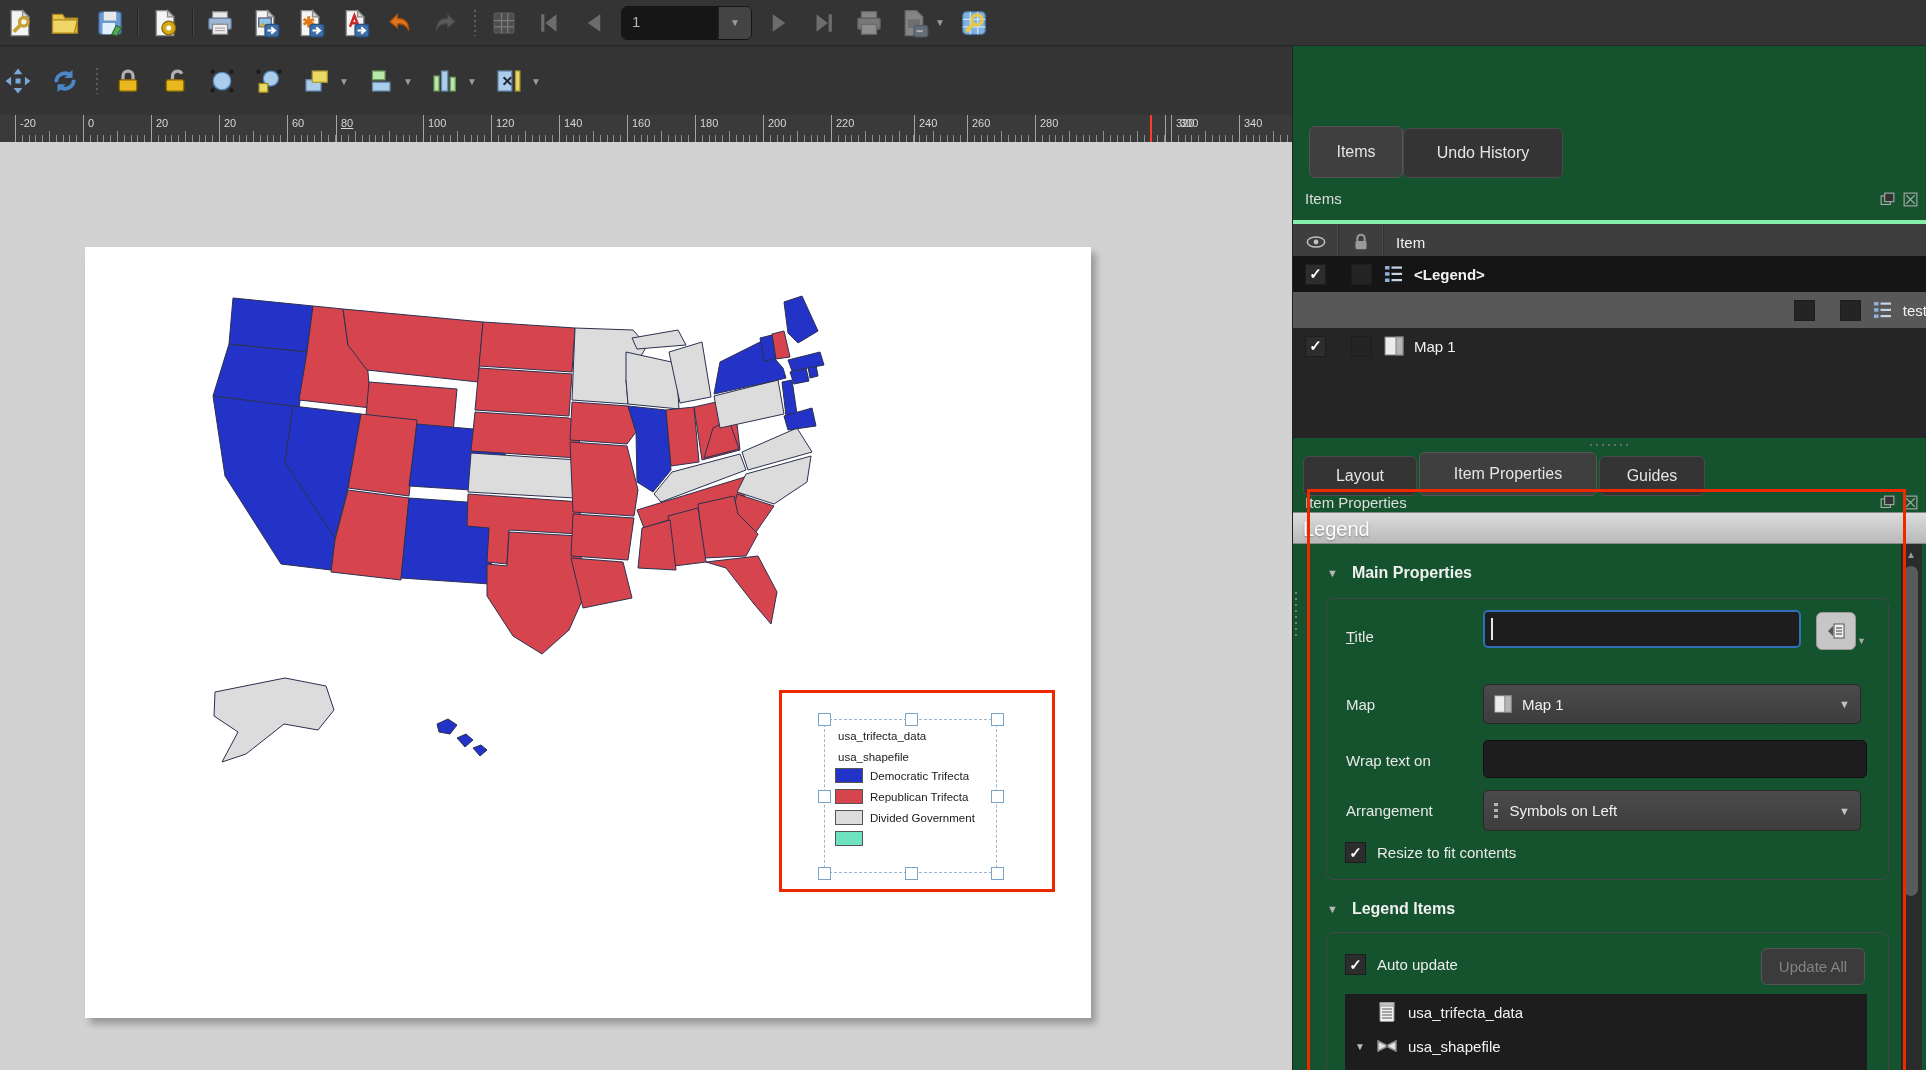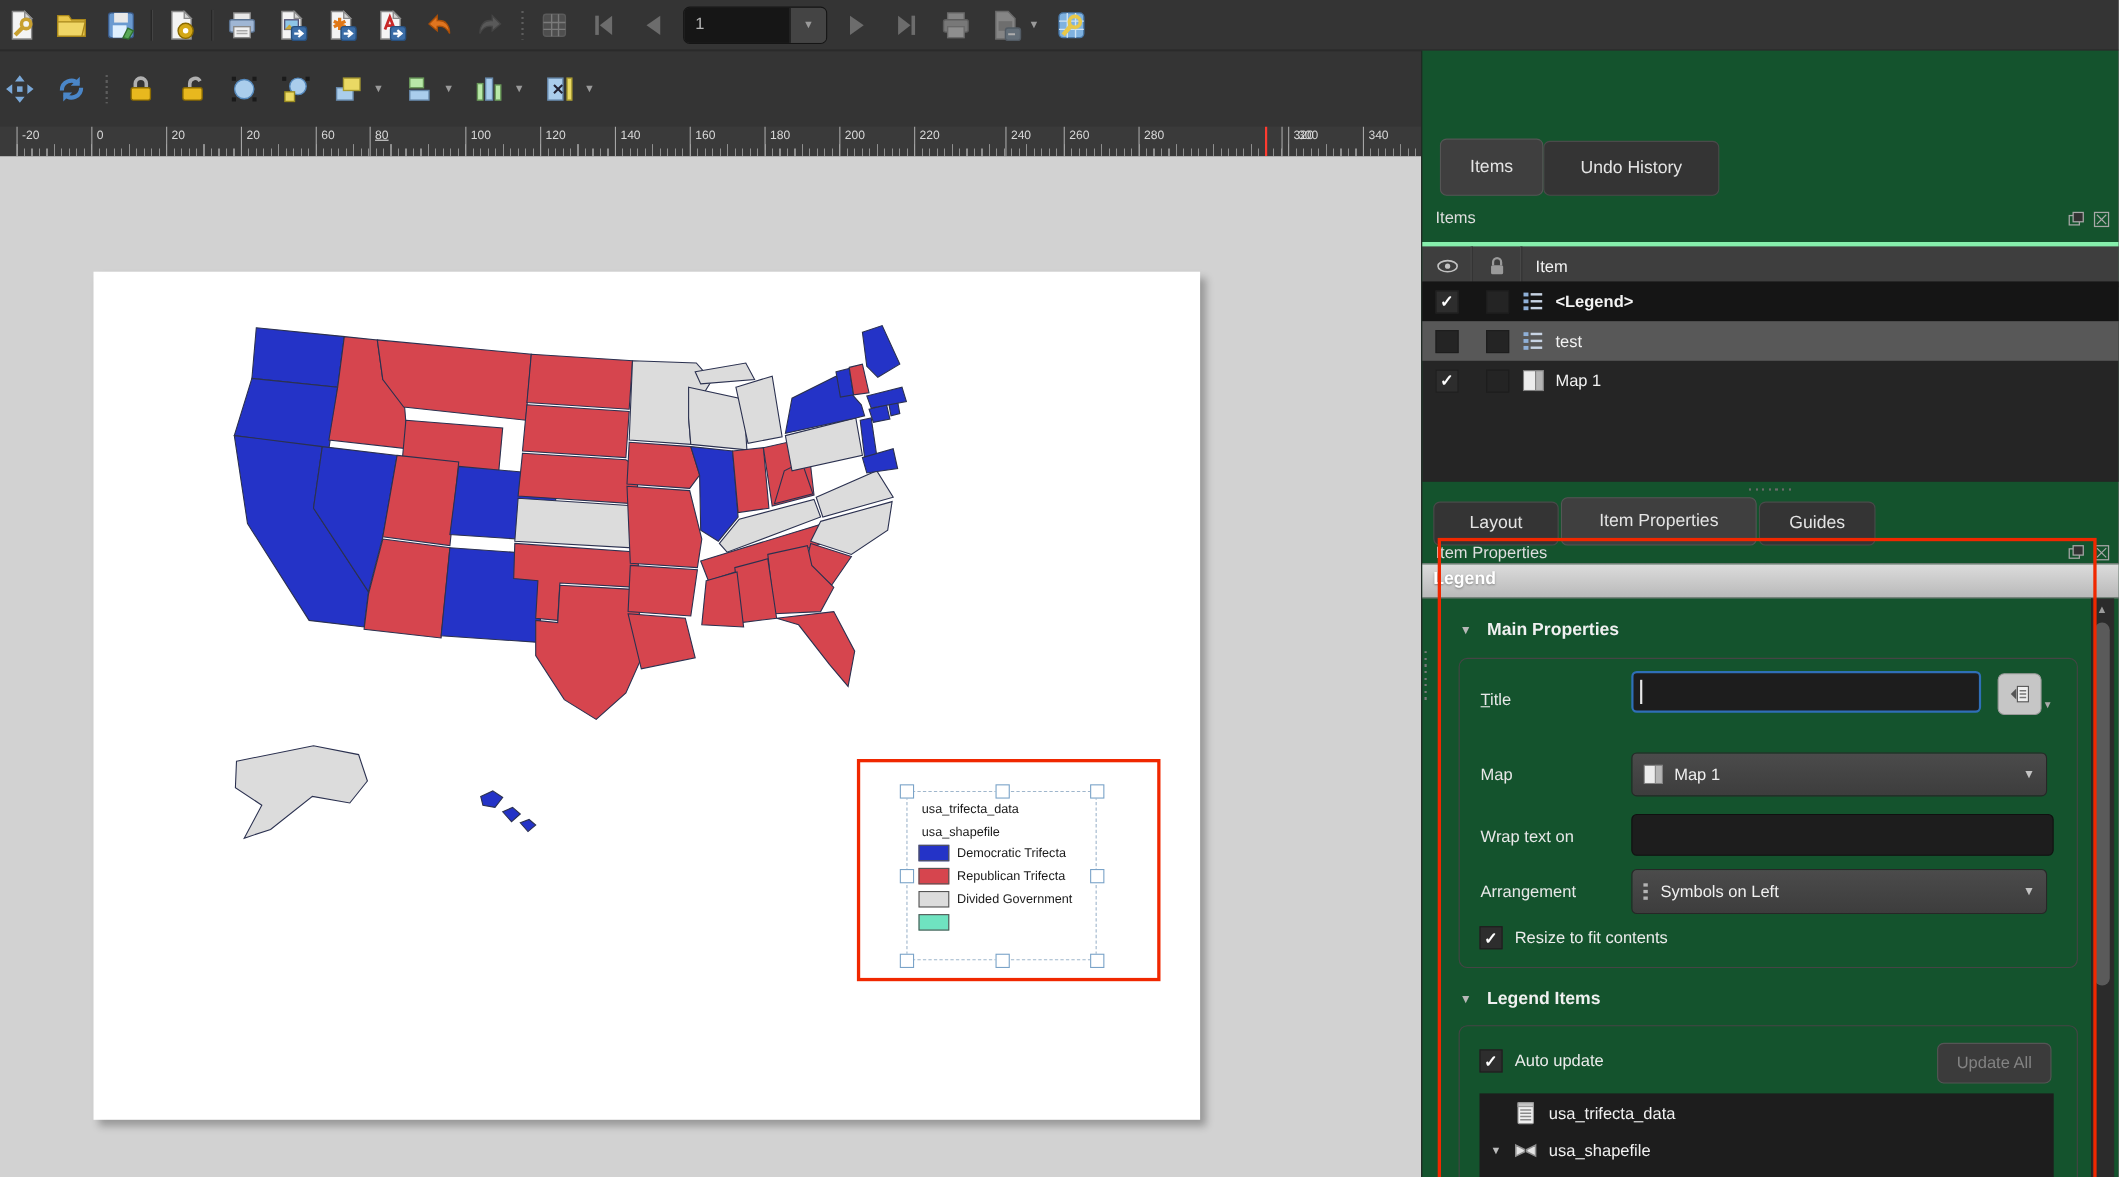--- a/index.html
+++ b/index.html
@@ -60,21 +60,21 @@
       display:flex;align-items:center;justify-content:center;color:#fff;font-size:15px;font-weight:bold}
   .cb.off{color:transparent;background:#242424}
   .irow .ic{width:24px;height:24px;margin-left:10px}
   .irow .lbl{color:#f2f2f2;font-size:15px;margin-left:8px}
   .grip-h{position:absolute;width:40px;height:5px;
       background:repeating-linear-gradient(90deg,#6a6a6a 0 2px,transparent 2px 6px);background-size:100% 2px;background-repeat:no-repeat;background-position:center}
   .grip-v{left:1292px;top:592px;width:7px;height:48px;z-index:30;
       background:repeating-linear-gradient(180deg,#787878 0 2px,transparent 2px 6px);background-size:2px 100%;background-repeat:no-repeat;background-position:center}
   .legendbar{position:absolute;left:0;width:634px;height:32px;
       background:linear-gradient(#dcdcdc,#b9b9b9);border-top:1px solid #888;border-bottom:1px solid #8a8a8a;box-sizing:border-box}
-  .legendbar span{color:#fff;font-size:16px;font-weight:bold;margin:5px 0 0 10px;display:inline-block;text-shadow:0 1px 2px rgba(0,0,0,.35)}
+  .legendbar span{color:#fff;font-size:20px;font-weight:normal;margin:5px 0 0 10px;display:inline-block;text-shadow:0 1px 2px rgba(0,0,0,.35)}
   .sechdr{position:absolute;display:flex;align-items:center;color:#f0f0f0;font-size:16px;font-weight:bold}
   .sechdr .tri{color:#b8b8b8;font-size:11px;margin-right:14px;font-weight:normal}
   .gbox{position:absolute;border:1px solid #454545;border-radius:8px}
   .flabel{position:absolute;color:#e8e8e8;font-size:15px}
   .flabel u{text-decoration:underline}
   .tinput{position:absolute;background:#1d1d1d;border:1px solid #101010;border-radius:5px;box-sizing:border-box}
   .tinput.focus{border:2px solid #2f6fb7}
   .caret{position:absolute;left:6px;top:6px;bottom:6px;width:1.5px;background:#e8e8e8}
   .combo{position:absolute;background:linear-gradient(#4b4b4b,#3d3d3d);border:1px solid #272727;border-radius:5px;
       box-sizing:border-box;display:flex;align-items:center;color:#f0f0f0;font-size:15px}
@@ -473,21 +473,21 @@
         <span class="ic"><svg viewBox="0 0 24 24">
             <rect x="3" y="4" width="4.5" height="3.5" fill="#8fb0d8"></rect>
             <rect x="9.5" y="4.5" width="10.5" height="2.2" fill="#c8d4e4"></rect>
             <rect x="3" y="10.2" width="4.5" height="3.5" fill="#8fb0d8"></rect>
             <rect x="9.5" y="10.8" width="10.5" height="2.2" fill="#c8d4e4"></rect>
             <rect x="3" y="16.5" width="4.5" height="3.5" fill="#8fb0d8"></rect>
             <rect x="9.5" y="17" width="10.5" height="2.2" fill="#c8d4e4"></rect>
           </svg></span>
         <span class="lbl" style="font-weight:bold">&lt;Legend&gt;</span>
       </div>
-      <div class="irow sel" style="top: 36px;">
+      <div class="irow sel" style="top: 36px; justify-content: flex-end;">
         <span class="cb off" style="margin-left:12px"></span>
         <span class="cb off" style="margin-left:25px"></span>
         <span class="ic"><svg viewBox="0 0 24 24">
             <rect x="3" y="4" width="4.5" height="3.5" fill="#8fb0d8"></rect>
             <rect x="9.5" y="4.5" width="10.5" height="2.2" fill="#c8d4e4"></rect>
             <rect x="3" y="10.2" width="4.5" height="3.5" fill="#8fb0d8"></rect>
             <rect x="9.5" y="10.8" width="10.5" height="2.2" fill="#c8d4e4"></rect>
             <rect x="3" y="16.5" width="4.5" height="3.5" fill="#8fb0d8"></rect>
             <rect x="9.5" y="17" width="10.5" height="2.2" fill="#c8d4e4"></rect>
           </svg></span>

